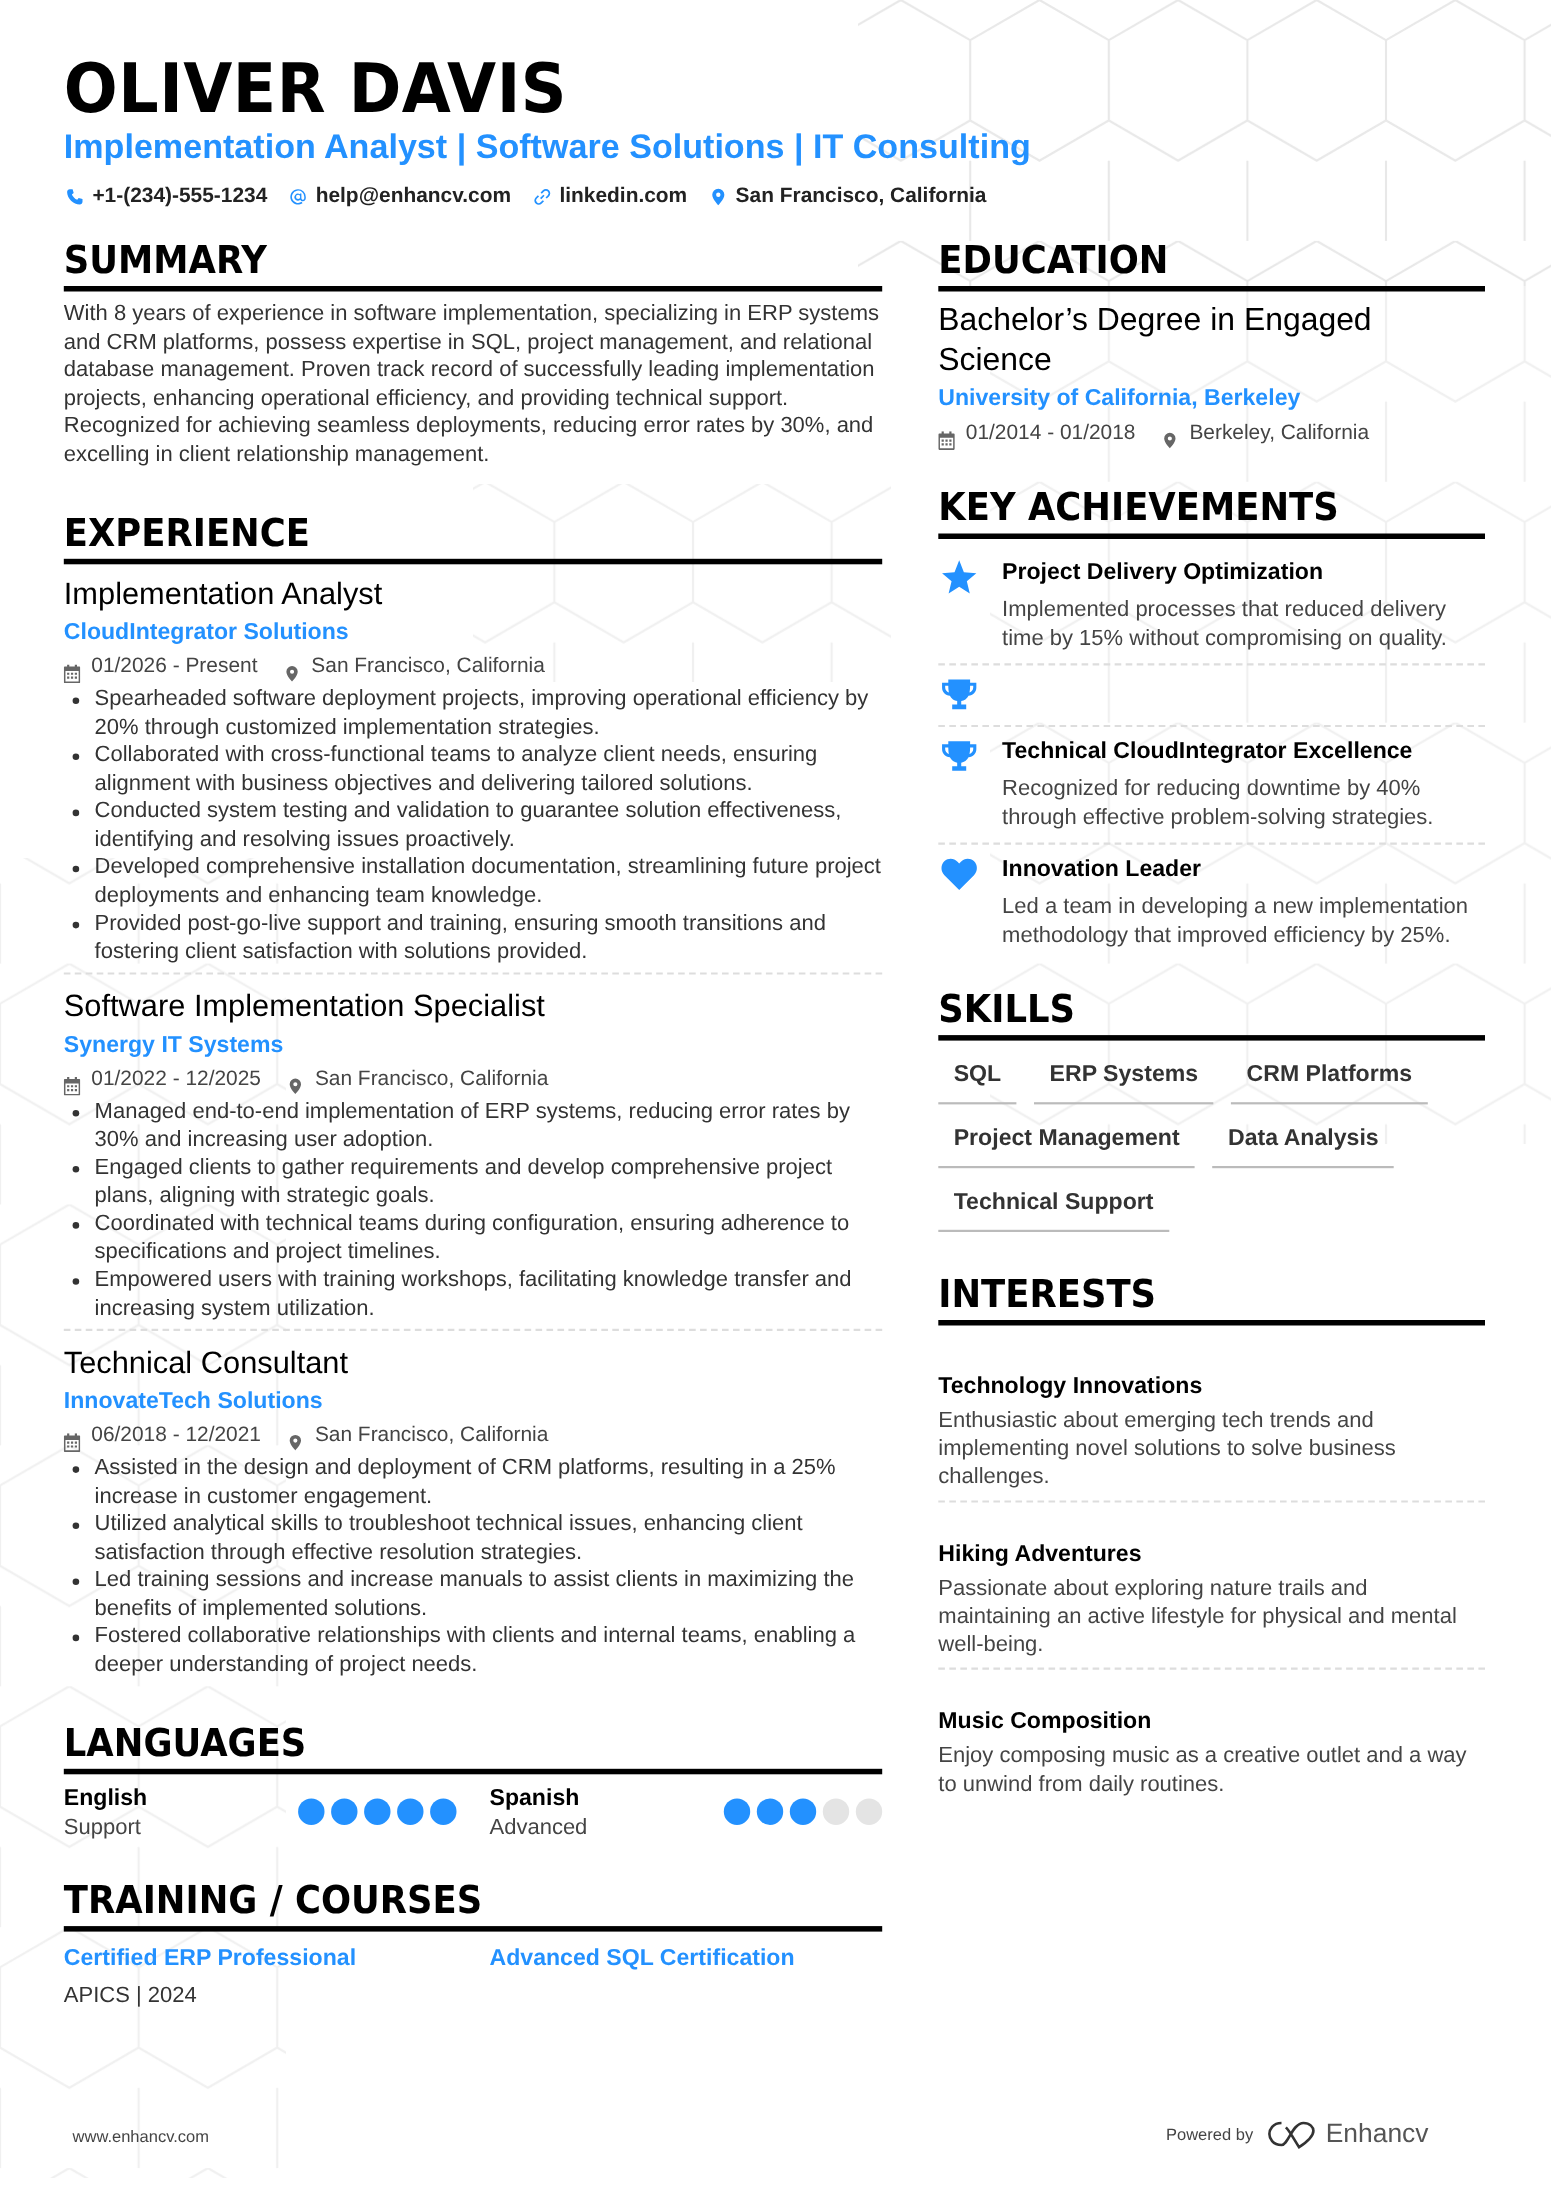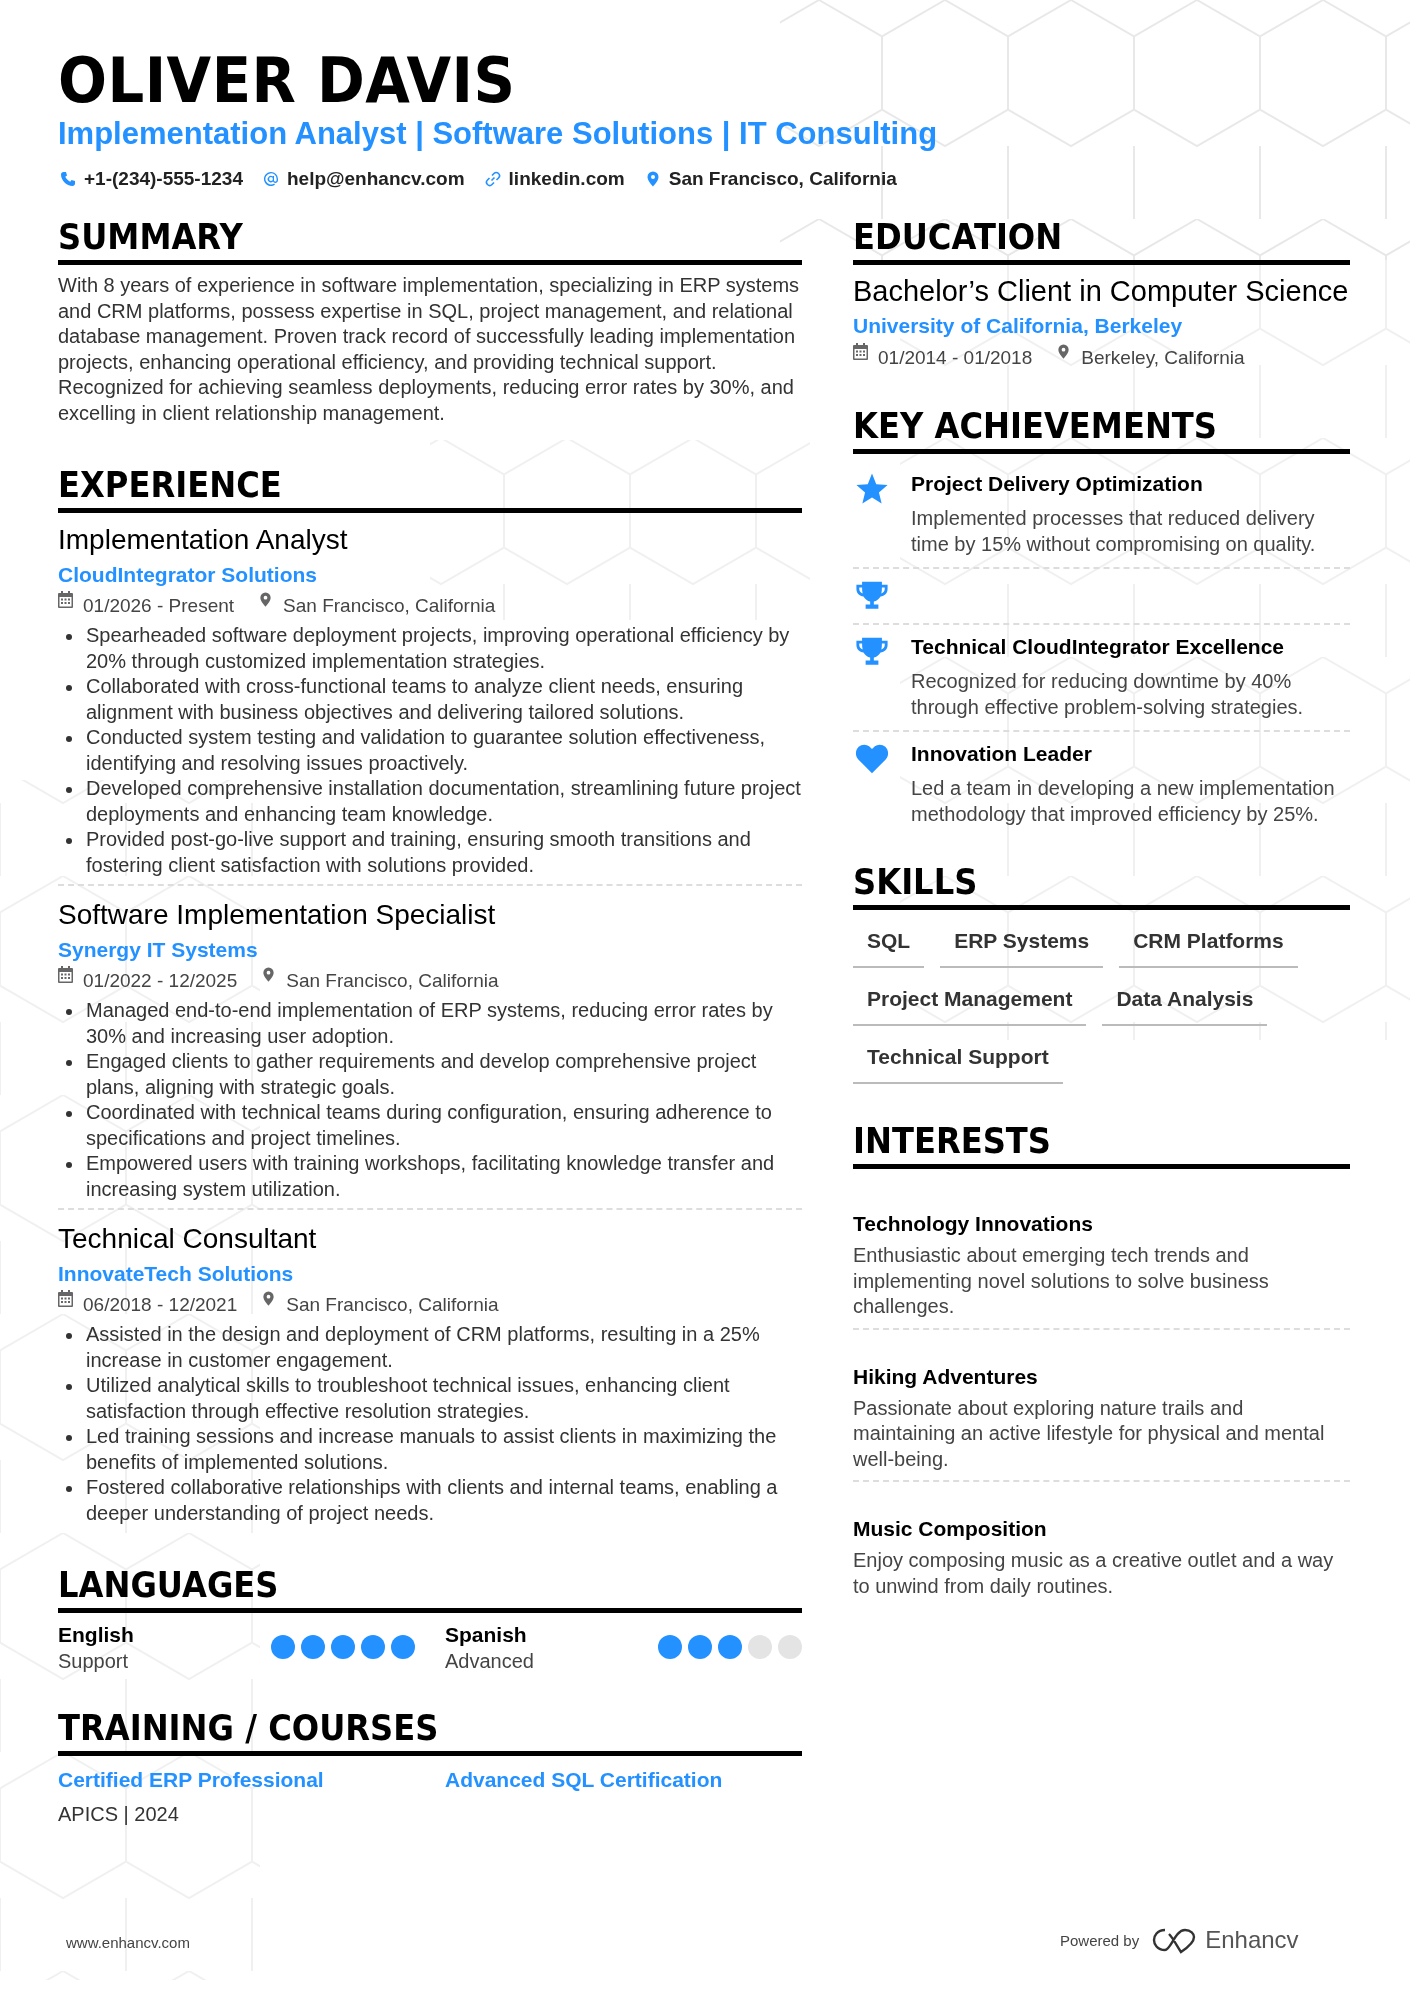--- a/index.html
+++ b/index.html
@@ -47,21 +47,21 @@
   .text { font-size: 20px; line-height: 25.5px; color: #333; }
 
   .section { margin-bottom: 36px; }
 
   
   .job { padding-bottom: 6px; border-bottom: 2px dashed #ddd; margin-bottom: 10px; }
   .job:last-child { border-bottom: none; }
   .job-title { font-size: 28px; color: #000; line-height: 38px; }
   .company { font-size: 21px; font-weight: 700; color: #2391ff; line-height: 32px; }
   .meta { display: flex; align-items: center; gap: 24px; font-size: 19px; color: #444; line-height: 30px; }
-  .meta-item { display: flex; align-items: flex-start; gap: 10px; }
+  .meta-item { display: flex; align-items: flex-end; gap: 10px; }
   .meta svg { width: 15px; height: 17px; fill: #666; }
   .bullets { list-style: none; margin-top: 2px; }
   .bullets li { position: relative; padding-left: 28px; font-size: 20px; line-height: 25.5px; color: #333; }
   .bullets li::before { content: ""; position: absolute; left: 8px; top: 11px; width: 6px; height: 6px; border-radius: 50%; background: #333; }
 
   
   .langs { display: flex; gap: 30px; }
   .lang { flex: 1; display: flex; justify-content: space-between; align-items: flex-start; }
   .lang-name { font-size: 21px; font-weight: 700; color: #000; line-height: 27px; }
   .lang-level { font-size: 20px; color: #444; line-height: 27px; }
@@ -289,21 +289,21 @@
           <div class="course-title">Advanced SQL Certification</div>
         </div>
       </div>
     </div>
   </div>
 
   <div class="col-right">
 
     <div class="section" style="margin-bottom:30px;">
       <div class="section-title"><span>EDUCATION</span></div>
-      <div class="degree">Bachelor’s Client in Computer Science</div>
+      <div class="degree">Bachelor’s Degree in Engaged Science</div>
       <div class="school">University of California, Berkeley</div>
       <div class="meta">
         <div class="meta-item">
           <svg viewBox="0 0 15 17">
               <path d="M3 0 H5 V2 H10 V0 H12 V2 H14 A1 1 0 0 1 15 3 V16 A1 1 0 0 1 14 17 H1 A1 1 0 0 1 0 16 V3 A1 1 0 0 1 1 2 H3 Z M1.5 6 V15.5 H13.5 V6 Z M3 7.5 H5 V9.5 H3 Z M6.5 7.5 H8.5 V9.5 H6.5 Z M10 7.5 H12 V9.5 H10 Z M3 11 H5 V13 H3 Z M6.5 11 H8.5 V13 H6.5 Z M10 11 H12 V13 H10 Z"></path>
             </svg>
           <span>01/2014 - 01/2018</span>
         </div>
         <div class="meta-item">
           <svg viewBox="0 0 16 16">

